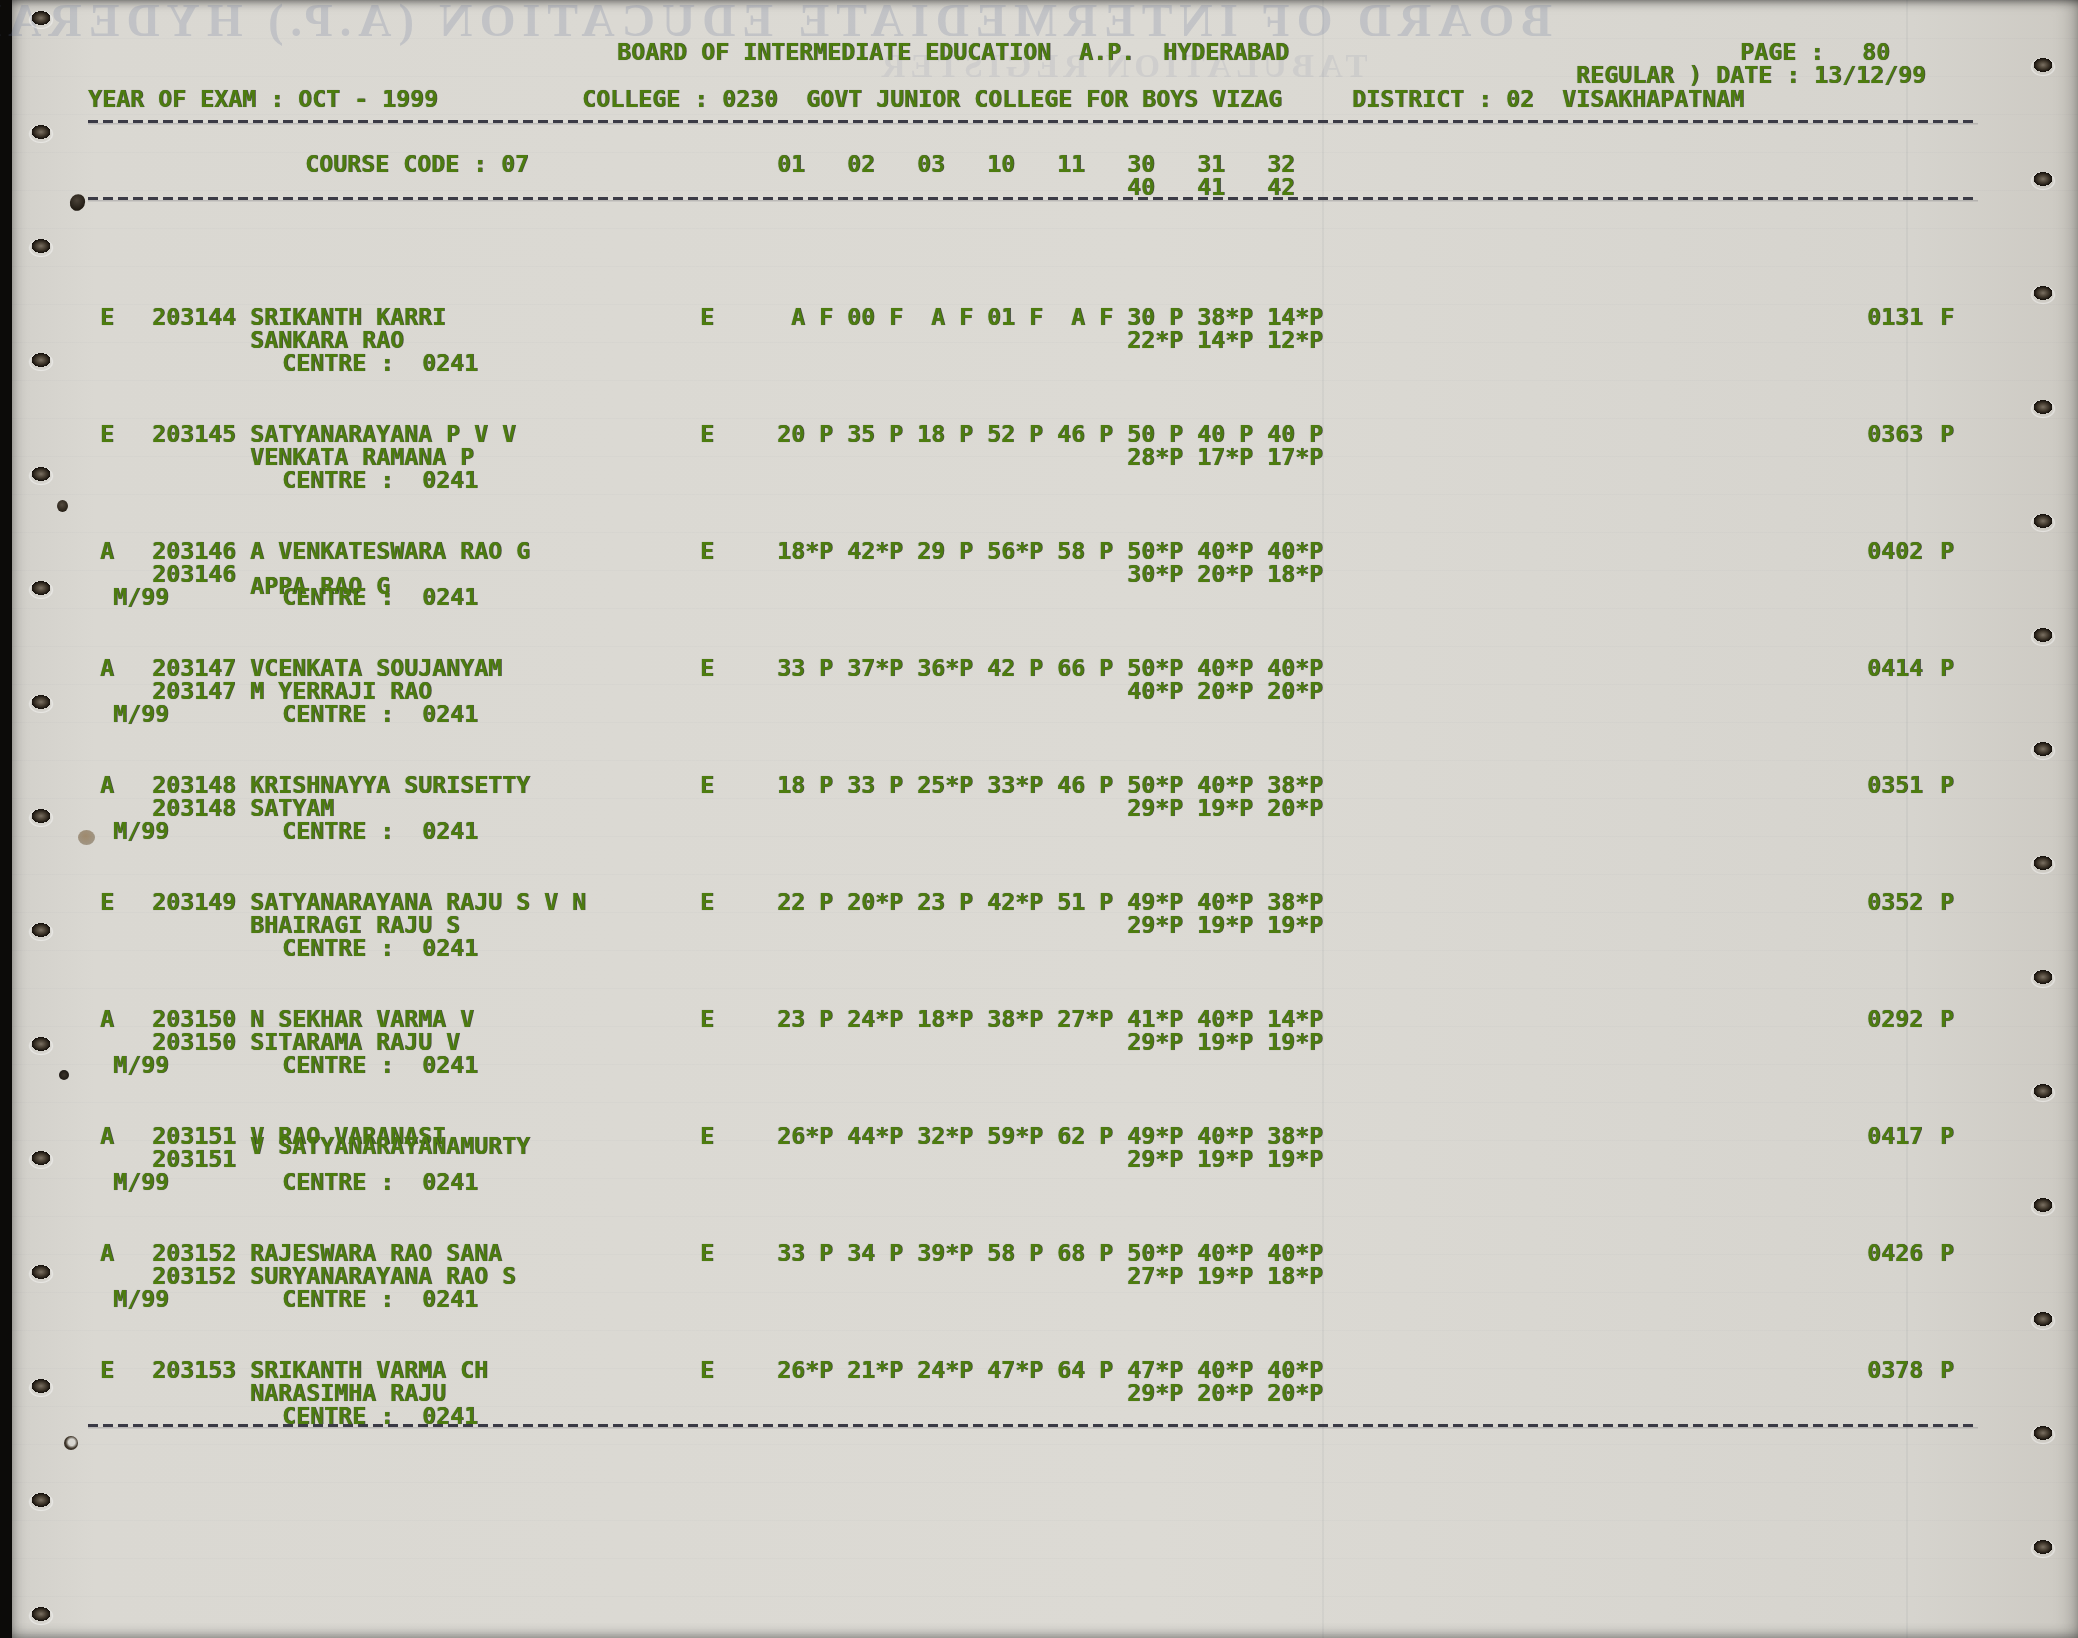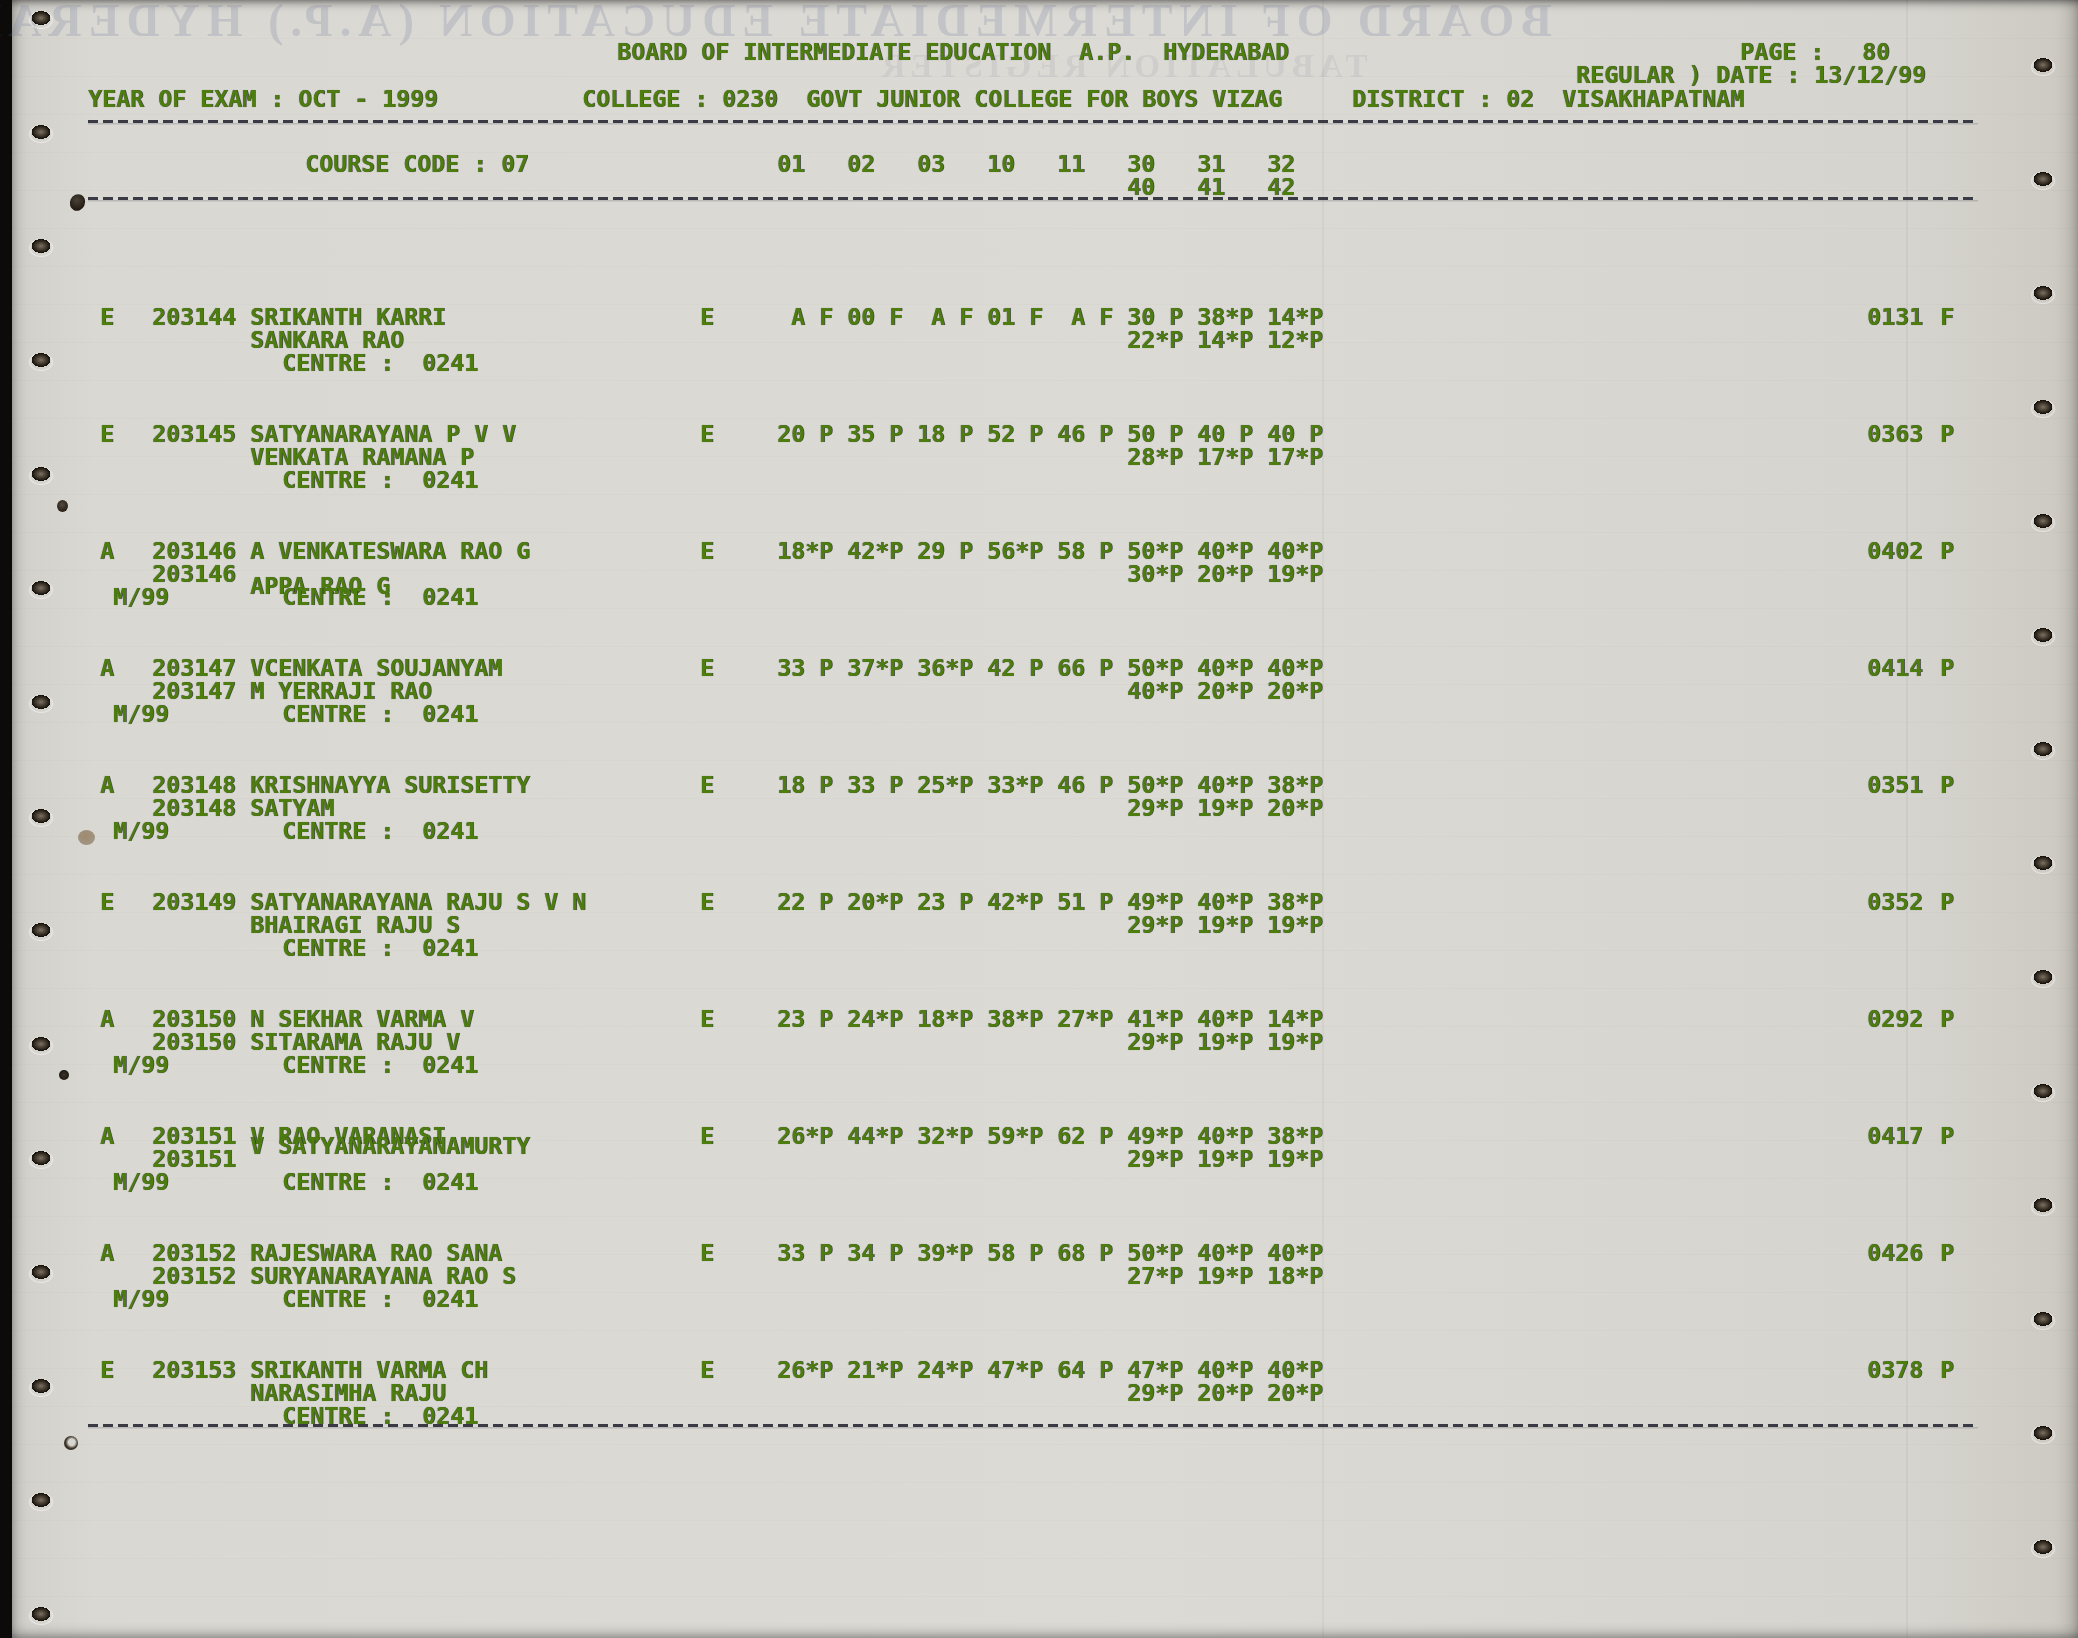--- a/index.html
+++ b/index.html
@@ -127,21 +127,21 @@
   <div class="record" style="top:539px">
     <span class="t" style="left:100px;top:0">A</span>
     <span class="t" style="left:152px;top:0">203146</span>
     <span class="t" style="left:250px;top:0">A VENKATESWARA RAO G</span>
     <span class="t" style="left:700px;top:0">E</span>
     <span class="t" style="left:777px;top:0">18*P 42*P 29 P 56*P 58 P 50*P 40*P 40*P</span>
     <span class="t" style="left:1867px;top:0">0402</span>
     <span class="t" style="left:1940px;top:0">P</span>
     <span class="t" style="left:152px;top:23px">203146</span>
     <span class="t" style="left:250px;top:35px">APPA RAO G</span>
-    <span class="t" style="left:1127px;top:23px">30*P 20*P 19*P</span>
+    <span class="t" style="left:1127px;top:23px">30*P 20*P 18*P</span>
     <span class="t" style="left:113px;top:46px">M/99</span>
     <span class="t" style="left:282px;top:46px">CENTRE :</span>
     <span class="t" style="left:422px;top:46px">0241</span>
   </div>
 
   <div class="record" style="top:656px">
     <span class="t" style="left:100px;top:0">A</span>
     <span class="t" style="left:152px;top:0">203147</span>
     <span class="t" style="left:250px;top:0">VCENKATA SOUJANYAM</span>
     <span class="t" style="left:700px;top:0">E</span>

